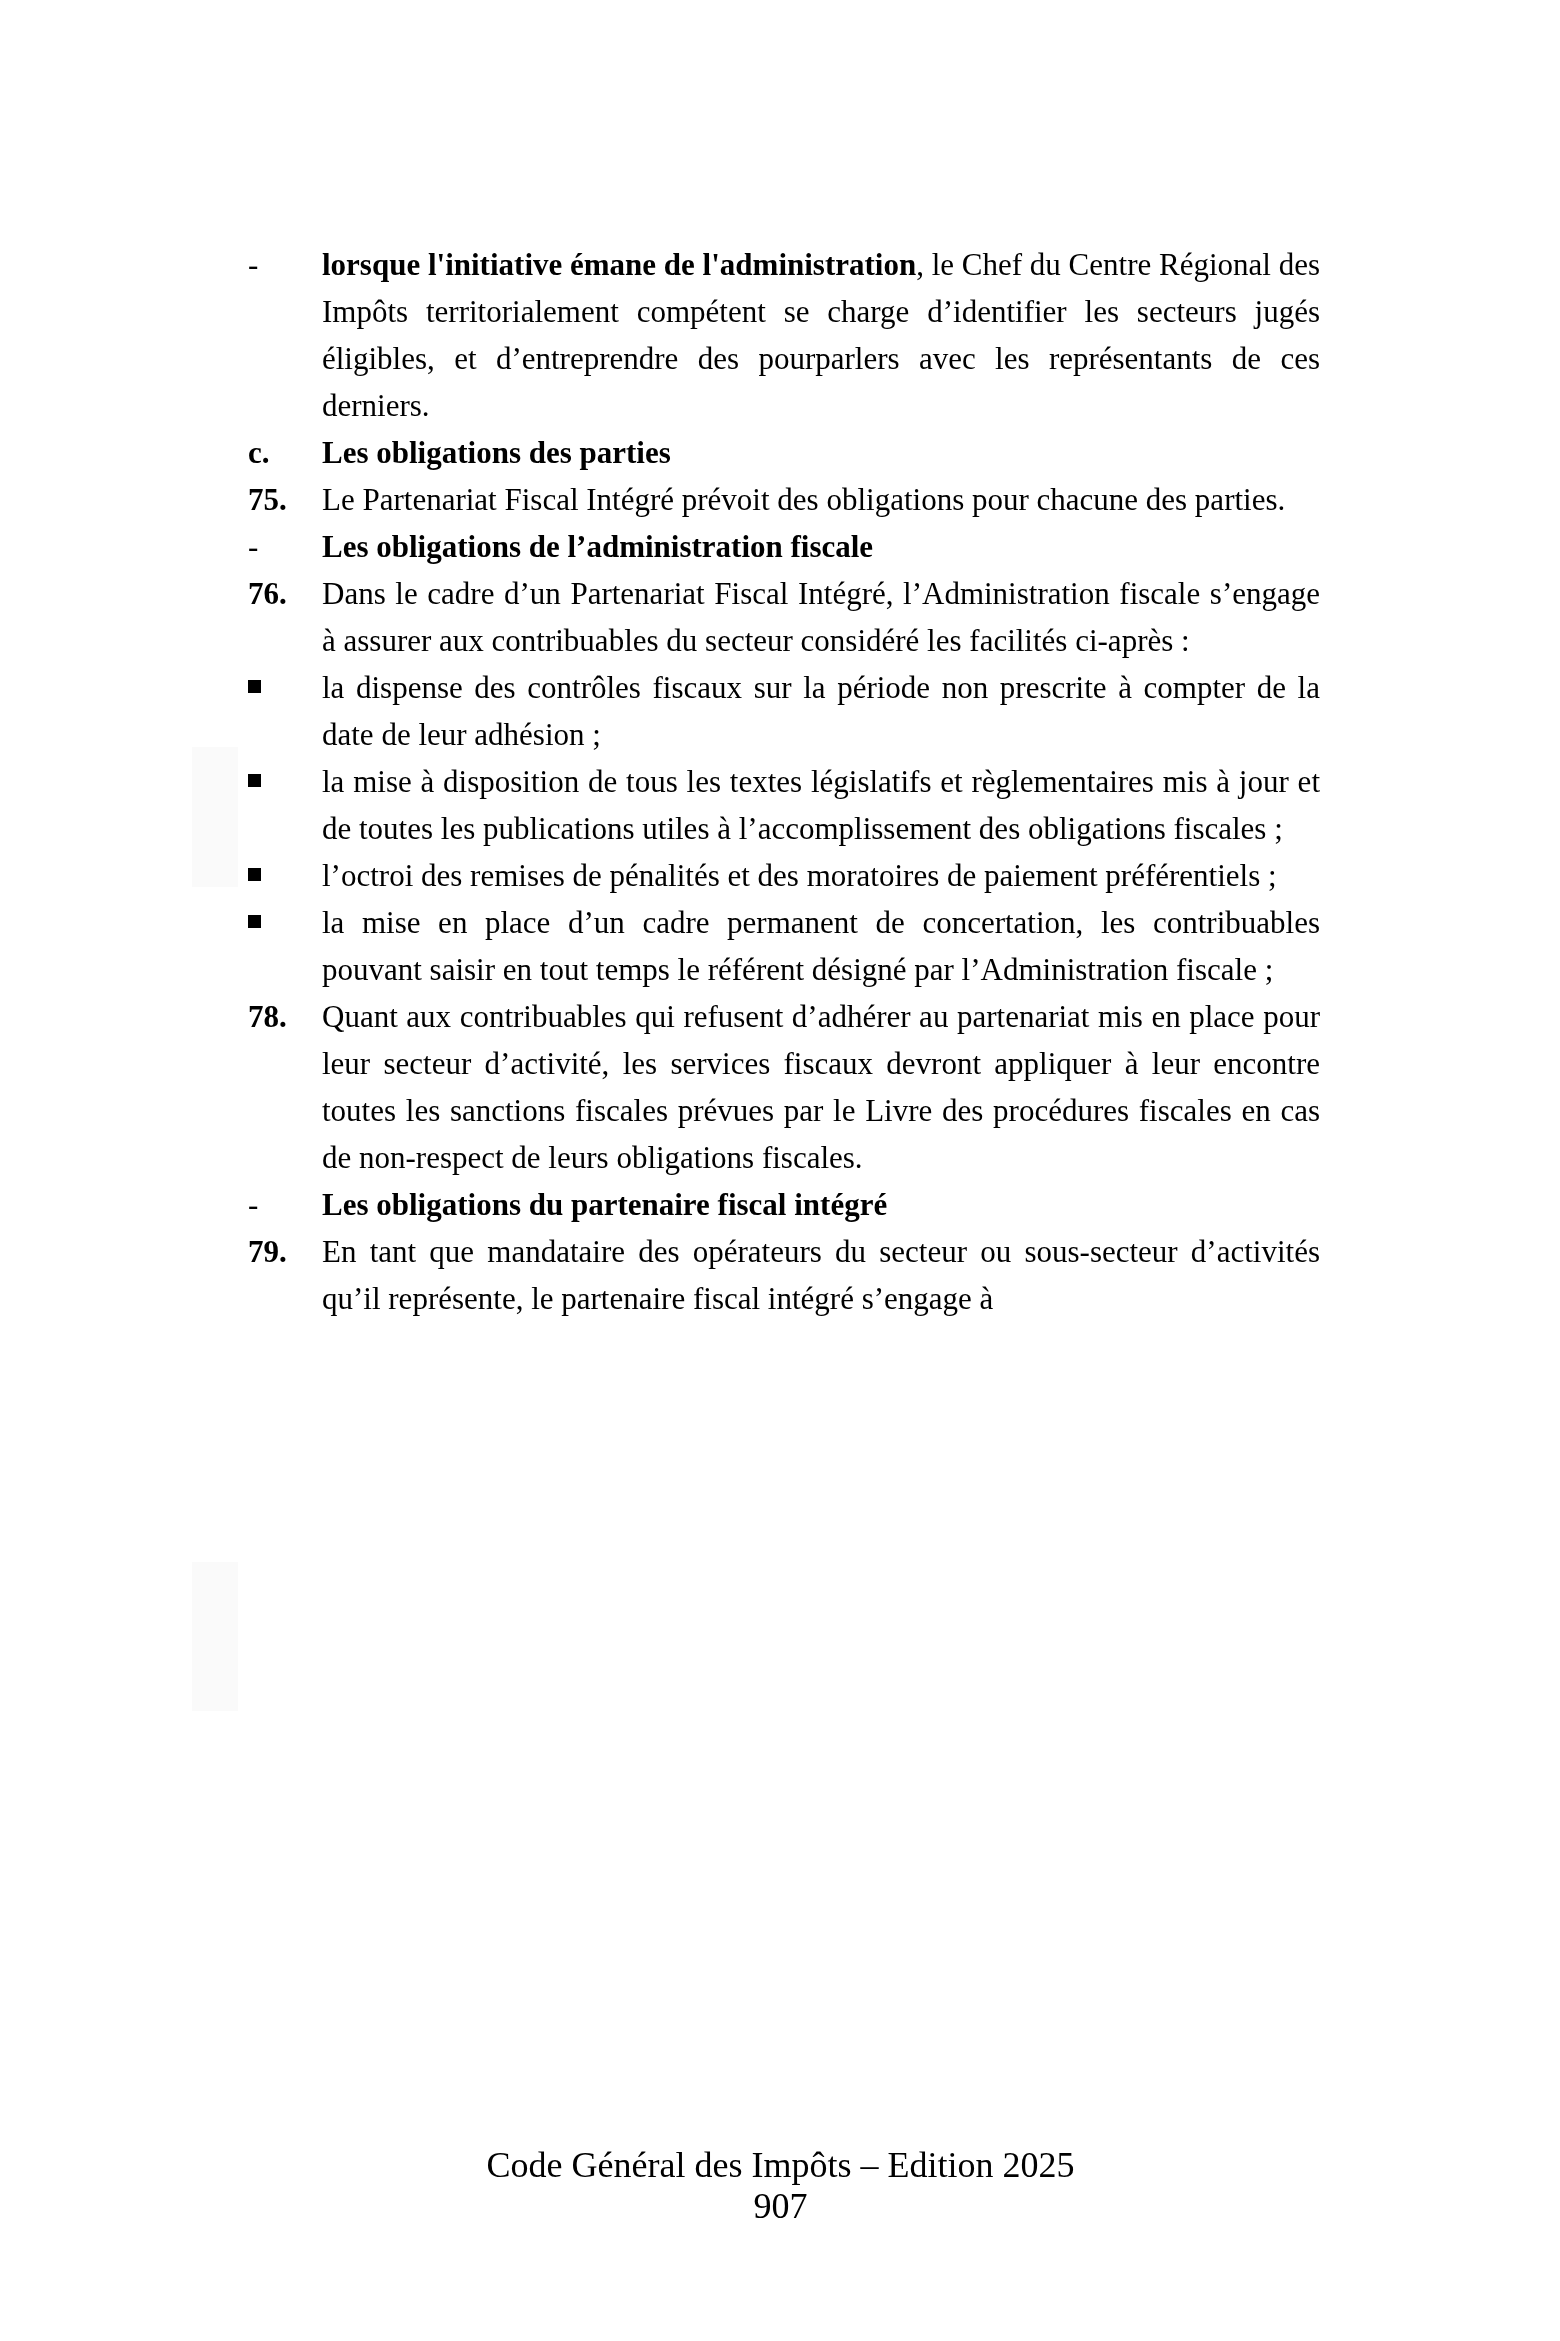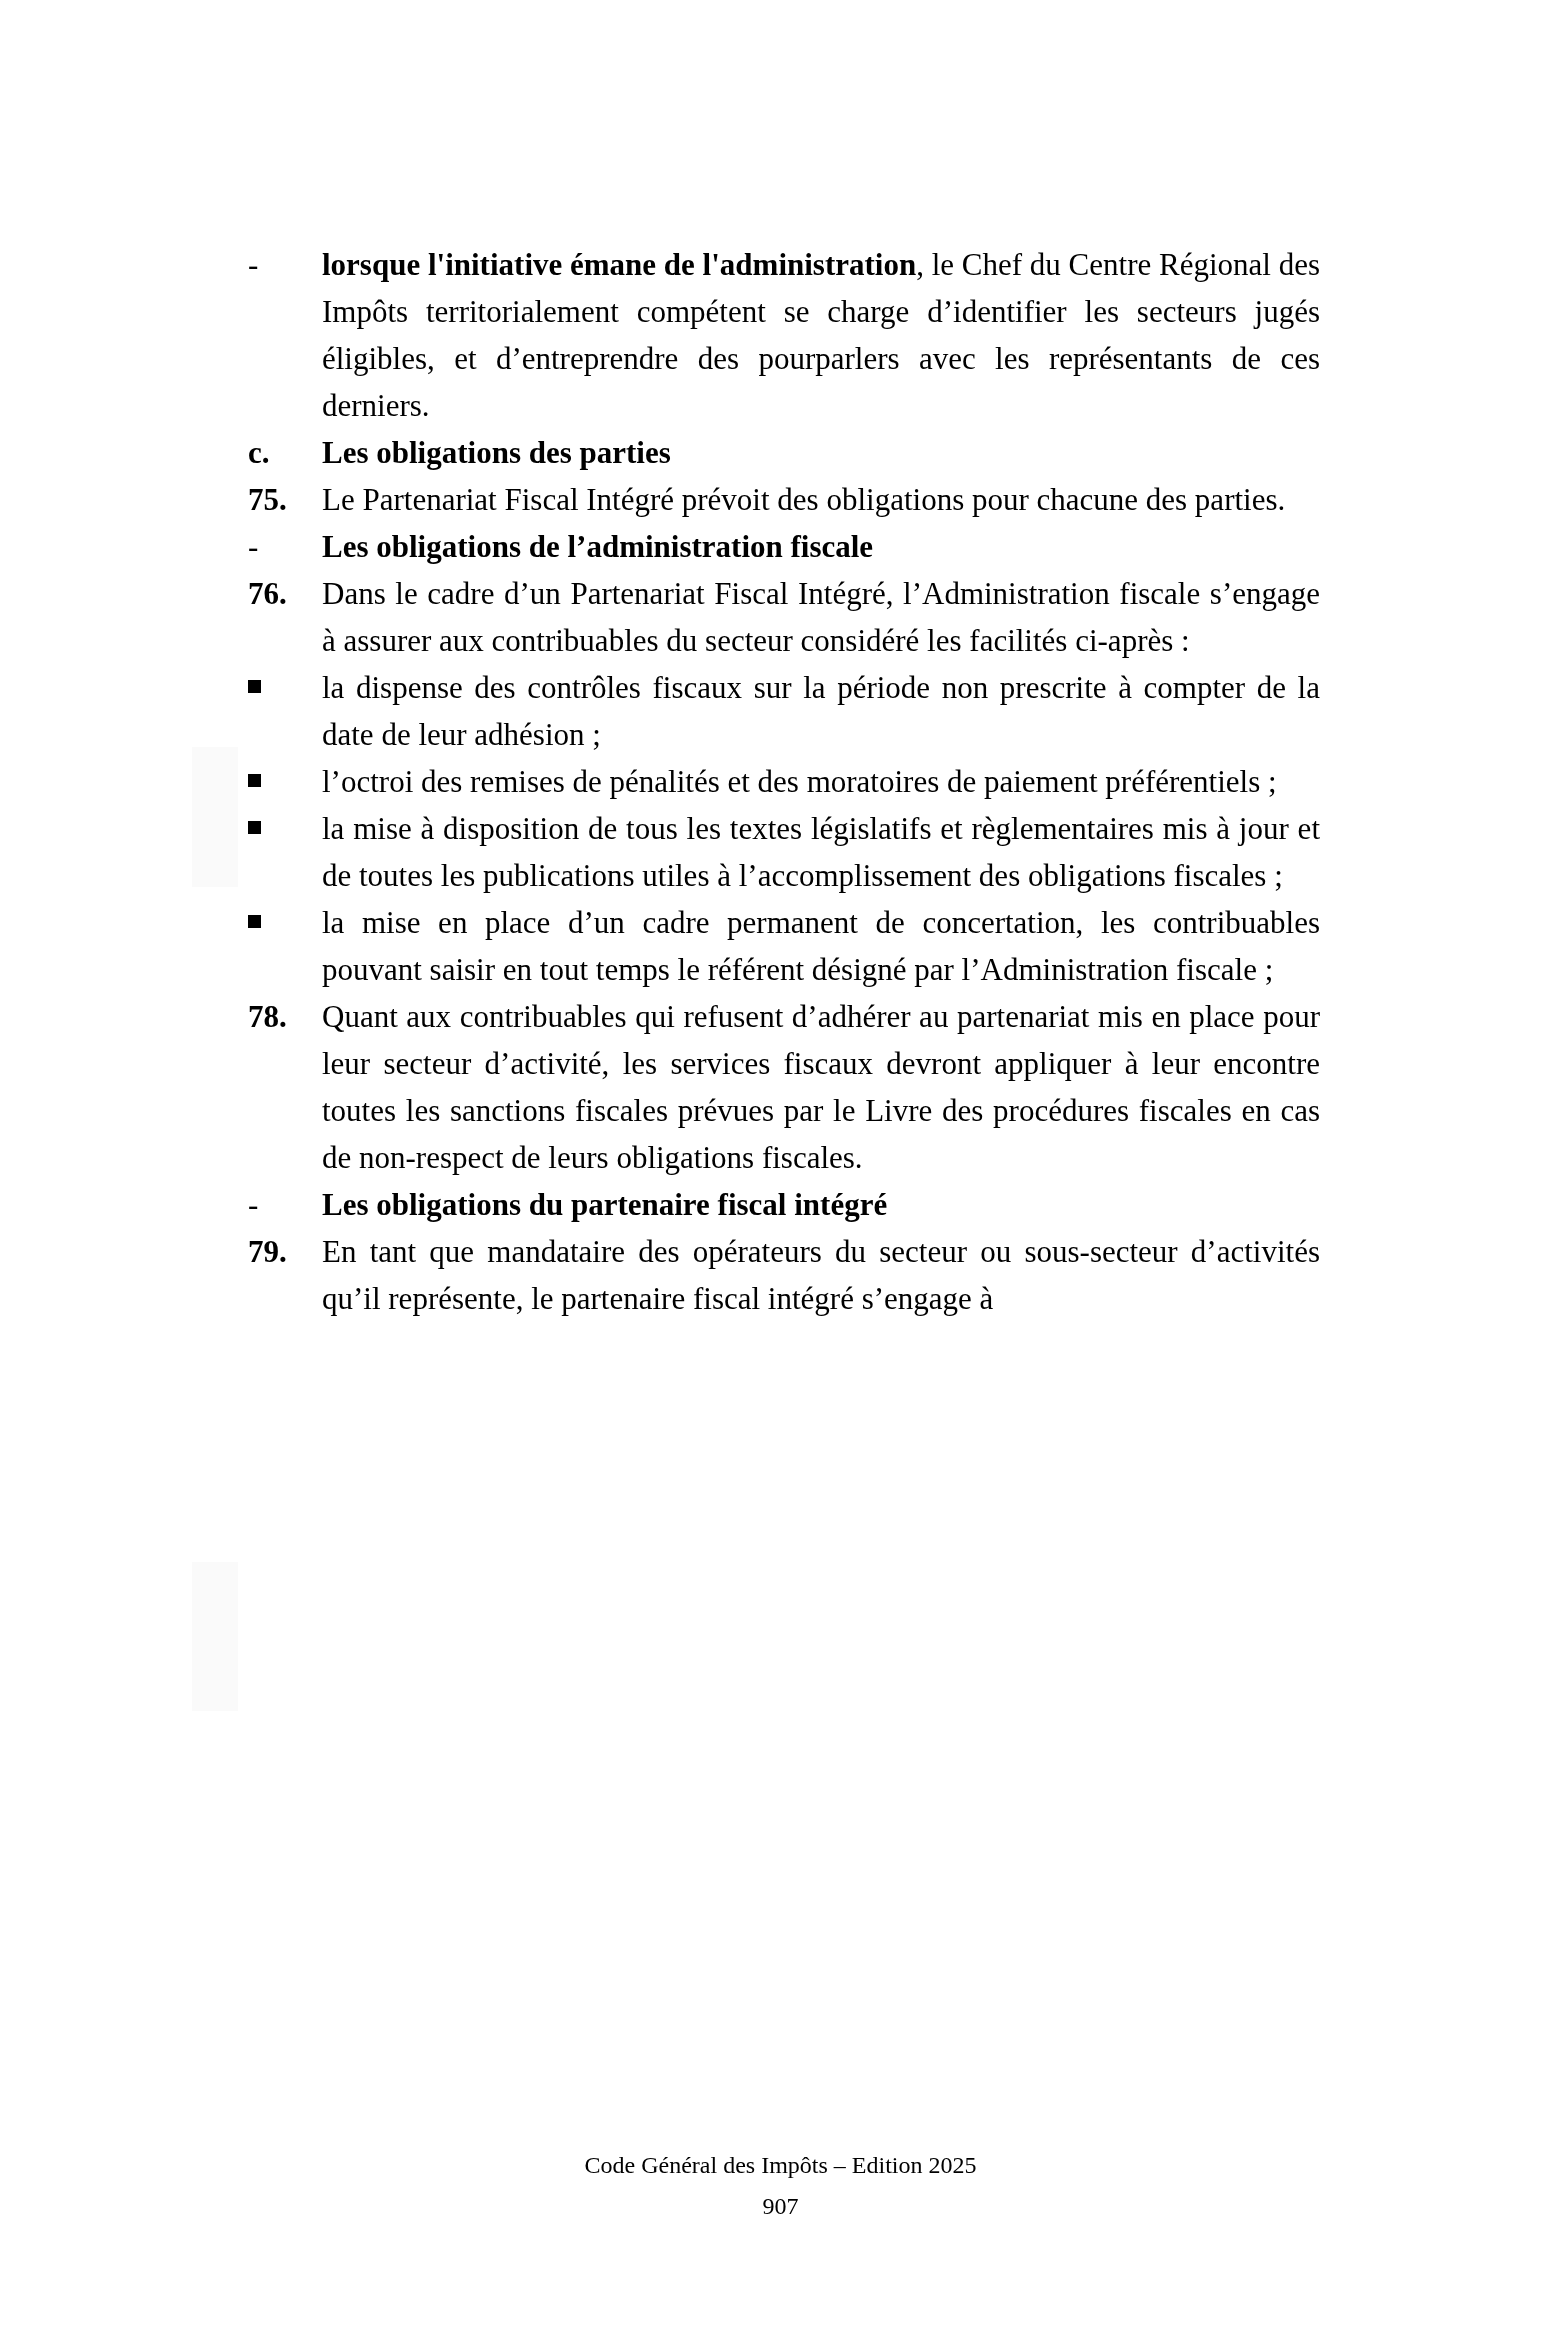--- a/index.html
+++ b/index.html
@@ -48,21 +48,21 @@
     height: 13.2px;
     background: #000000;
     transform: translateY(-5px);
   }
   .footer {
     position: absolute;
     left: 0;
     top: 2145px;
     width: 1561px;
     text-align: center;
-    font-size: 24px;
+    font-size: 36px;
     line-height: 41px;
   }
   
   .smudge {
     position: absolute;
     background: rgba(0,0,0,0.018);
   }
   .smudge-1 { left: 192px; top: 747px;  width: 46px; height: 140px; }
   .smudge-2 { left: 192px; top: 1562px; width: 46px; height: 149px; }
 </style>
@@ -100,26 +100,26 @@
       <div class="body-cell"><span class="n">Dans le cadre d’un Partenariat Fiscal Intégré, l’Administration fiscale s’engage à assurer aux contribuables du secteur considéré les facilités ci-après :</span></div>
     </div>
 
     <div class="item">
       <div class="marker-cell"><span class="square"></span></div>
       <div class="body-cell"><span class="n">la dispense des contrôles fiscaux sur la période non prescrite à compter de la date de leur adhésion ;</span></div>
     </div>
 
     <div class="item">
       <div class="marker-cell"><span class="square"></span></div>
-      <div class="body-cell"><span class="n">l’octroi des remises de pénalités et des moratoires de paiement préférentiels ;</span></div>
+      <div class="body-cell"><span class="n">la mise à disposition de tous les textes législatifs et règlementaires mis à jour et de toutes les publications utiles à l’accomplissement des obligations fiscales ;</span></div>
     </div>
 
     <div class="item">
       <div class="marker-cell"><span class="square"></span></div>
-      <div class="body-cell"><span class="n">la mise à disposition de tous les textes législatifs et règlementaires mis à jour et de toutes les publications utiles à l’accomplissement des obligations fiscales ;</span></div>
+      <div class="body-cell"><span class="n">l’octroi des remises de pénalités et des moratoires de paiement préférentiels ;</span></div>
     </div>
 
     <div class="item">
       <div class="marker-cell"><span class="square"></span></div>
       <div class="body-cell"><span class="n">la mise en place d’un cadre permanent de concertation, les contribuables pouvant saisir en tout temps le référent désigné par l’Administration fiscale ;</span></div>
     </div>
 
 
 
 

